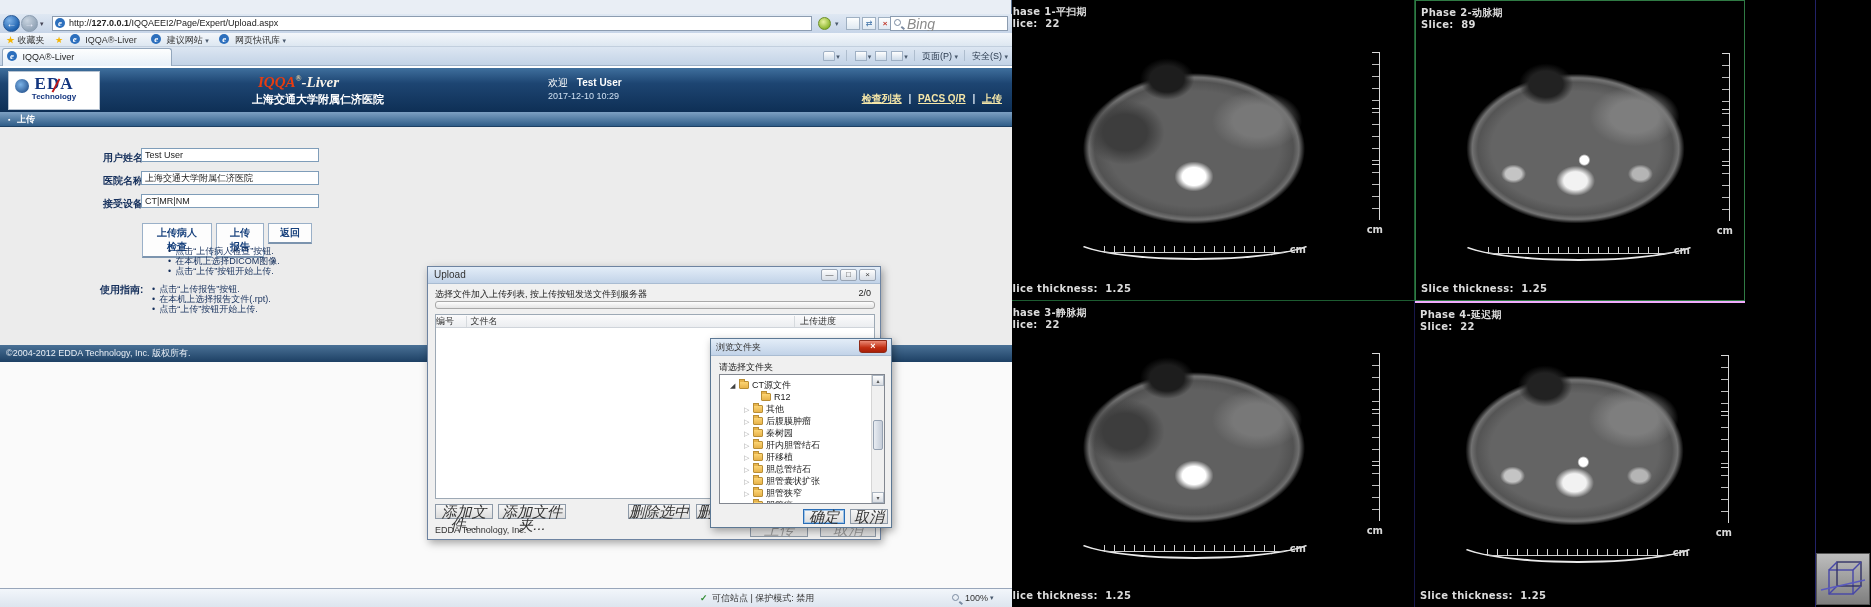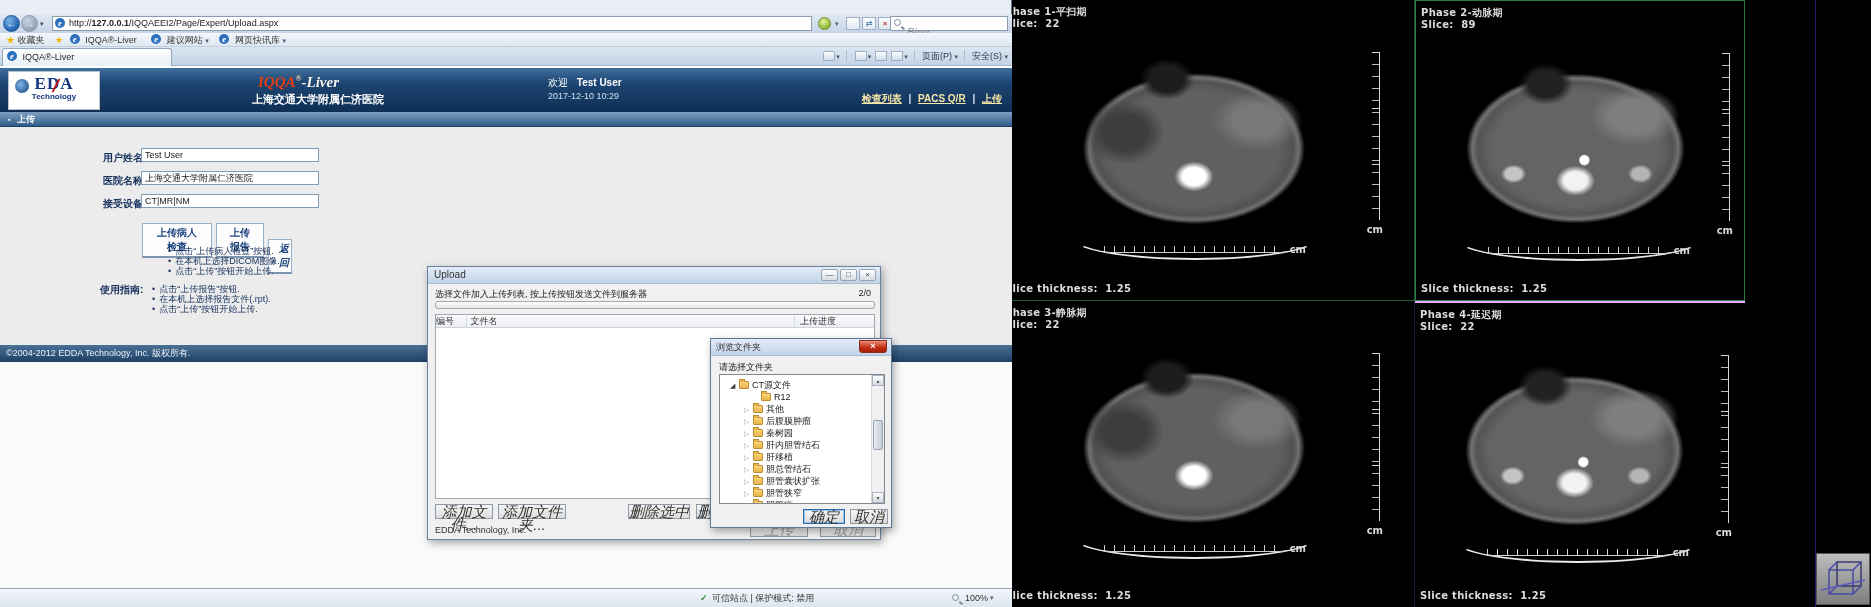--- a/index.html
+++ b/index.html
@@ -28,22 +28,22 @@
                white-space:nowrap; overflow:hidden; padding-left:16px; }
   .url-fav { left:2px; top:1px; }
   .round-ico { width:13px; height:13px; border-radius:50%; top:3px;
                background:radial-gradient(circle at 40% 35%, #e8f2a0, #8fb832 70%, #5d8f1d);
                border:1px solid #6d8f2a; }
   .sq-ico { width:14px; height:13px; top:3px; background:linear-gradient(#fdfefe,#dfe9f2);
             border:1px solid #9fb0c2; text-align:center; font-size:8px; line-height:12px; color:#3a6ea5; }
   .stop-x { color:#c0392b !important; font-weight:bold; }
   .search-field { left:890px; top:2px; width:118px; height:15px; background:#fff;
                   border:1px solid #8c9cb0; }
-  .search-field input { position:absolute; left:16px; top:0; width:95px; height:30px; border:0; outline:0;
-                        font-size:11px; font-family:"Liberation Sans",sans-serif; background:transparent; }
+  .search-field input { position:absolute; left:16px; top:0; width:95px; height:14px; border:0; outline:0;
+                        font-size:14px; font-family:"Liberation Sans",sans-serif; background:transparent; }
   .search-field input::placeholder { font-style:italic; color:#8a8a8a; }
   .mag { left:3px; top:2px; width:7px; height:7px; border:1.5px solid #7a8aa0; border-radius:50%; }
   .mag:after { content:""; position:absolute; left:6px; top:7px; width:4px; height:1.5px;
                background:#7a8aa0; transform:rotate(40deg); }
   .caret { font-size:7px; color:#4a5a6e; }
   .bar-fav { left:0; top:33px; width:1012px; height:14px;
              background:linear-gradient(#f4f7fb,#dde7f1); border-bottom:1px solid #c2cfde;
              font-size:9px; color:#333; line-height:14px; }
   .star { color:#f4b400; font-size:9px; }
   .favitem { margin-right:8px; }
@@ -274,21 +274,21 @@
     <div class="abs content">
       <div class="abs flabel" style="left:103px;top:24px;">用户姓名:</div>
       <input class="abs finput" style="left: 141px; top: 21px;" value="Test User">
       <div class="abs flabel" style="left:103px;top:47px;">医院名称:</div>
       <input class="abs finput" style="left: 141px; top: 44px;" value="上海交通大学附属仁济医院">
       <div class="abs flabel" style="left:103px;top:70px;">接受设备:</div>
       <input class="abs finput" style="left: 141px; top: 67px;" value="CT|MR|NM">
 
       <button class="abs formbtn" style="left:142px;top:96px;width:70px;">上传病人检查</button>
       <button class="abs formbtn" style="left:216px;top:96px;width:48px;">上传报告</button>
-      <button class="abs formbtn" style="left:268px;top:112px;width:24px;font-style:italic;">返回</button>
+      <button class="abs formbtn" style="left:268px;top:96px;width:44px;">返回</button>
 
       <ul class="guide abs" style="left:152px;top:119px;margin-left:16px;">
         <li>点击“上传病人检查”按钮.</li>
         <li>在本机上选择DICOM图像.</li>
         <li>点击“上传”按钮开始上传.</li>
       </ul>
       <div class="abs flabel" style="left:100px;top:156px;">使用指南:</div>
       <ul class="guide abs" style="left:152px;top:157px;">
         <li>点击“上传报告”按钮.</li>
         <li>在本机上选择报告文件(.rpt).</li>

